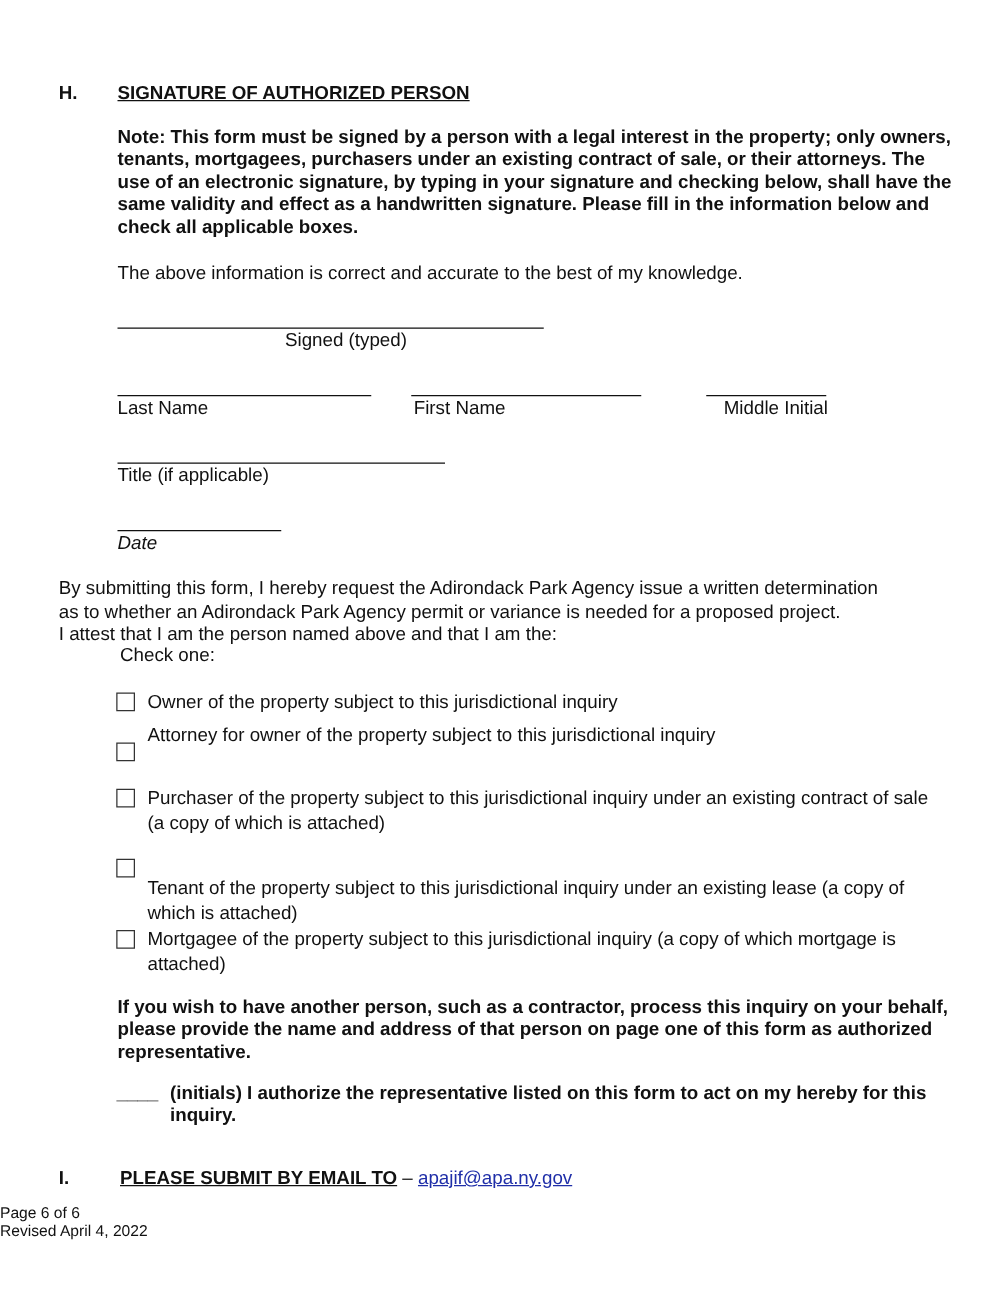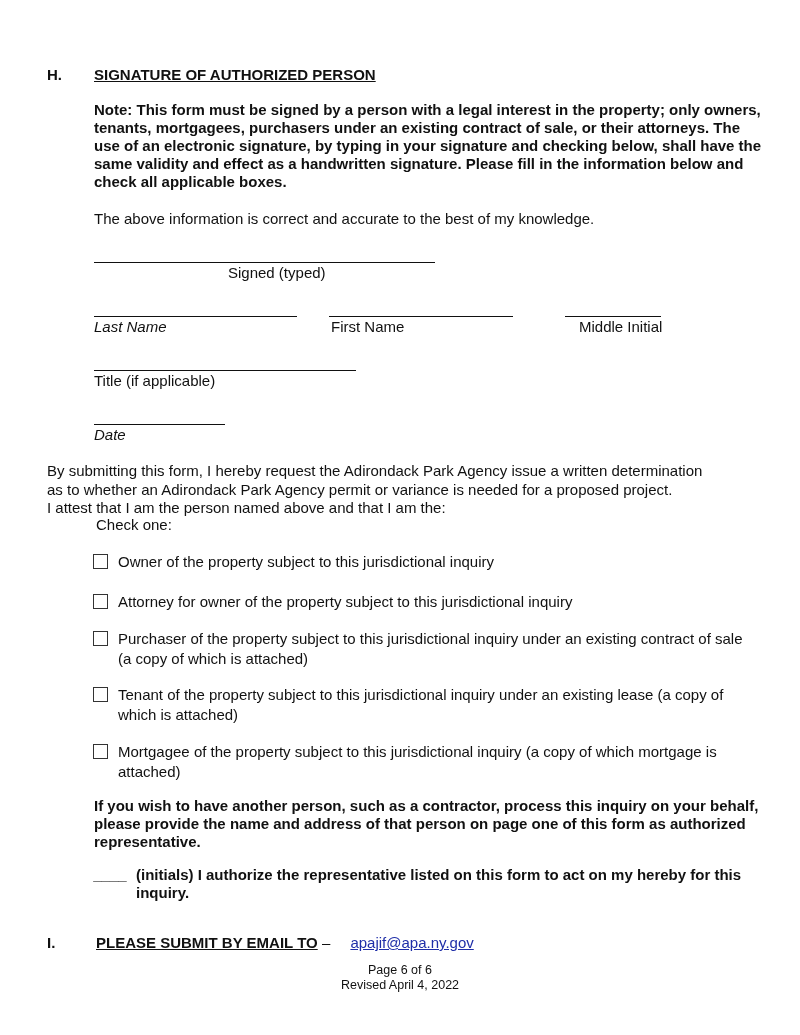--- a/index.html
+++ b/index.html
@@ -9,65 +9,65 @@
   }
   .abs { position: absolute; white-space: nowrap; }
   .bold { font-weight: bold; }
   .ul { text-decoration: underline; }
   .line { position: absolute; border-bottom: 1px solid #111; height: 0; }
   .para { position: absolute; line-height: 18px; white-space: normal; }
   .cb {
     position: absolute; width: 15px; height: 15px; border: 1.5px solid #333;
     box-sizing: border-box; background: #fff;
   }
-  a.link { color: #1f2ea8; text-decoration: underline; margin-left: 16px; }
-  .center { position: absolute; left: 0; width: 800px; text-align: center; font-size: 12.5px; line-height: 16px; }
+  a.link { color: #1f2ea8; text-decoration: underline; }
+  .center { position: absolute; left: 0; width: 800px; font-size: 12.5px; line-height: 16px; }
 </style>
 </head>
 <body>
 
 <div class="abs bold" style="left:47px; top:66px;">H.</div>
 <div class="abs bold ul" style="left:94px; top:66px;">SIGNATURE OF AUTHORIZED PERSON</div>
 
 <div class="para bold" style="left:94px; top:101px; width:670px;">Note:  This form must be signed by a person with a legal interest in the property; only owners, tenants, mortgagees, purchasers under an existing contract of sale, or their attorneys.  The use of an electronic signature, by typing in your signature and checking below, shall have the same validity and effect as a handwritten signature.  Please fill in the information below and check all applicable boxes.</div>
 
 <div class="abs" style="left:94px; top:210px;">The above information is correct and accurate to the best of my knowledge.</div>
 
 <div class="line" style="left:94px; top:262px; width:341px;"></div>
 <div class="abs" style="left:208px; top:264px;margin-left:20px;">Signed (typed)</div>
 
 <div class="line" style="left:94px; top:316px; width:203px;"></div>
-<div class="abs" style="left:94px; top:318px;font-style:italic;">Last Name</div>
+<div class="abs" style="left:94px; top:318px;">Last Name</div>
 <div class="line" style="left:329px; top:316px; width:184px;"></div>
 <div class="abs" style="left:331px; top:318px;">First Name</div>
 <div class="line" style="left:565px; top:316px; width:96px;"></div>
 <div class="abs" style="left:566px; top:318px;margin-left:13px;">Middle Initial</div>
 
 <div class="line" style="left:94px; top:370px; width:262px;"></div>
 <div class="abs" style="left:94px; top:372px;">Title (if applicable)</div>
 
 <div class="line" style="left:94px; top:424px; width:131px;"></div>
 <div class="abs" style="left:94px; top:426px;font-style:italic;">Date</div>
 
 <div class="abs" style="left:47px; top:462px;">By submitting this form, I hereby request the Adirondack Park Agency issue a written determination</div>
 <div class="abs" style="left:47px; top:481px;">as to whether an Adirondack Park Agency permit or variance is needed for a proposed project.</div>
 <div class="abs" style="left:47px; top:499px;">I attest that I am the person named above and that I am the:</div>
 <div class="abs" style="left:96px; top:516px;">Check one:</div>
 
 <div class="cb" style="left:93px; top:554px;"></div>
 <div class="para" style="left:118px; top:552px; width:640px; line-height:20px;">Owner of the property subject to this jurisdictional inquiry</div>
 
 <div class="cb" style="left:93px; top:594px;"></div>
-<div class="para" style="left:118px; top:592px; width:640px; line-height:20px;">Attorney for owner of the property subject to this jurisdictional inquiry</div>
+<div class="para" style="left:118px; top:579px; width:640px; line-height:20px;">Attorney for owner of the property subject to this jurisdictional inquiry</div>
 
 <div class="cb" style="left:93px; top:631px;"></div>
 <div class="para" style="left:118px; top:629px; width:630px; line-height:20px; text-indent:0;">Purchaser of the property subject to this jurisdictional inquiry under an existing contract of sale (a copy of which is attached)</div>
 
 <div class="cb" style="left:93px; top:687px;"></div>
-<div class="para" style="left:118px; top:685px; width:630px; line-height:20px;">Tenant of the property subject to this jurisdictional inquiry under an existing lease (a copy of which is attached)</div>
+<div class="para" style="left:118px; top:701px; width:630px; line-height:20px;">Tenant of the property subject to this jurisdictional inquiry under an existing lease (a copy of which is attached)</div>
 
 <div class="cb" style="left:93px; top:744px;"></div>
 <div class="para" style="left:118px; top:742px; width:640px; line-height:20px;">Mortgagee of the property subject to this jurisdictional inquiry (a copy of which mortgage is attached)</div>
 
 <div class="para bold" style="left:94px; top:797px; width:668px;">If you wish to have another person, such as a contractor, process this inquiry on your behalf, please provide the name and address of that person on page one of this form as authorized representative.</div>
 
 <div class="abs bold" style="left:94px; top:866px;font-style:italic;">____</div>
 <div class="para bold" style="left:136px; top:866px; width:610px;">(initials) I authorize the representative listed on this form to act on my hereby for this inquiry.</div>
 
 <div class="abs bold" style="left:47px; top:934px;">I.</div>

